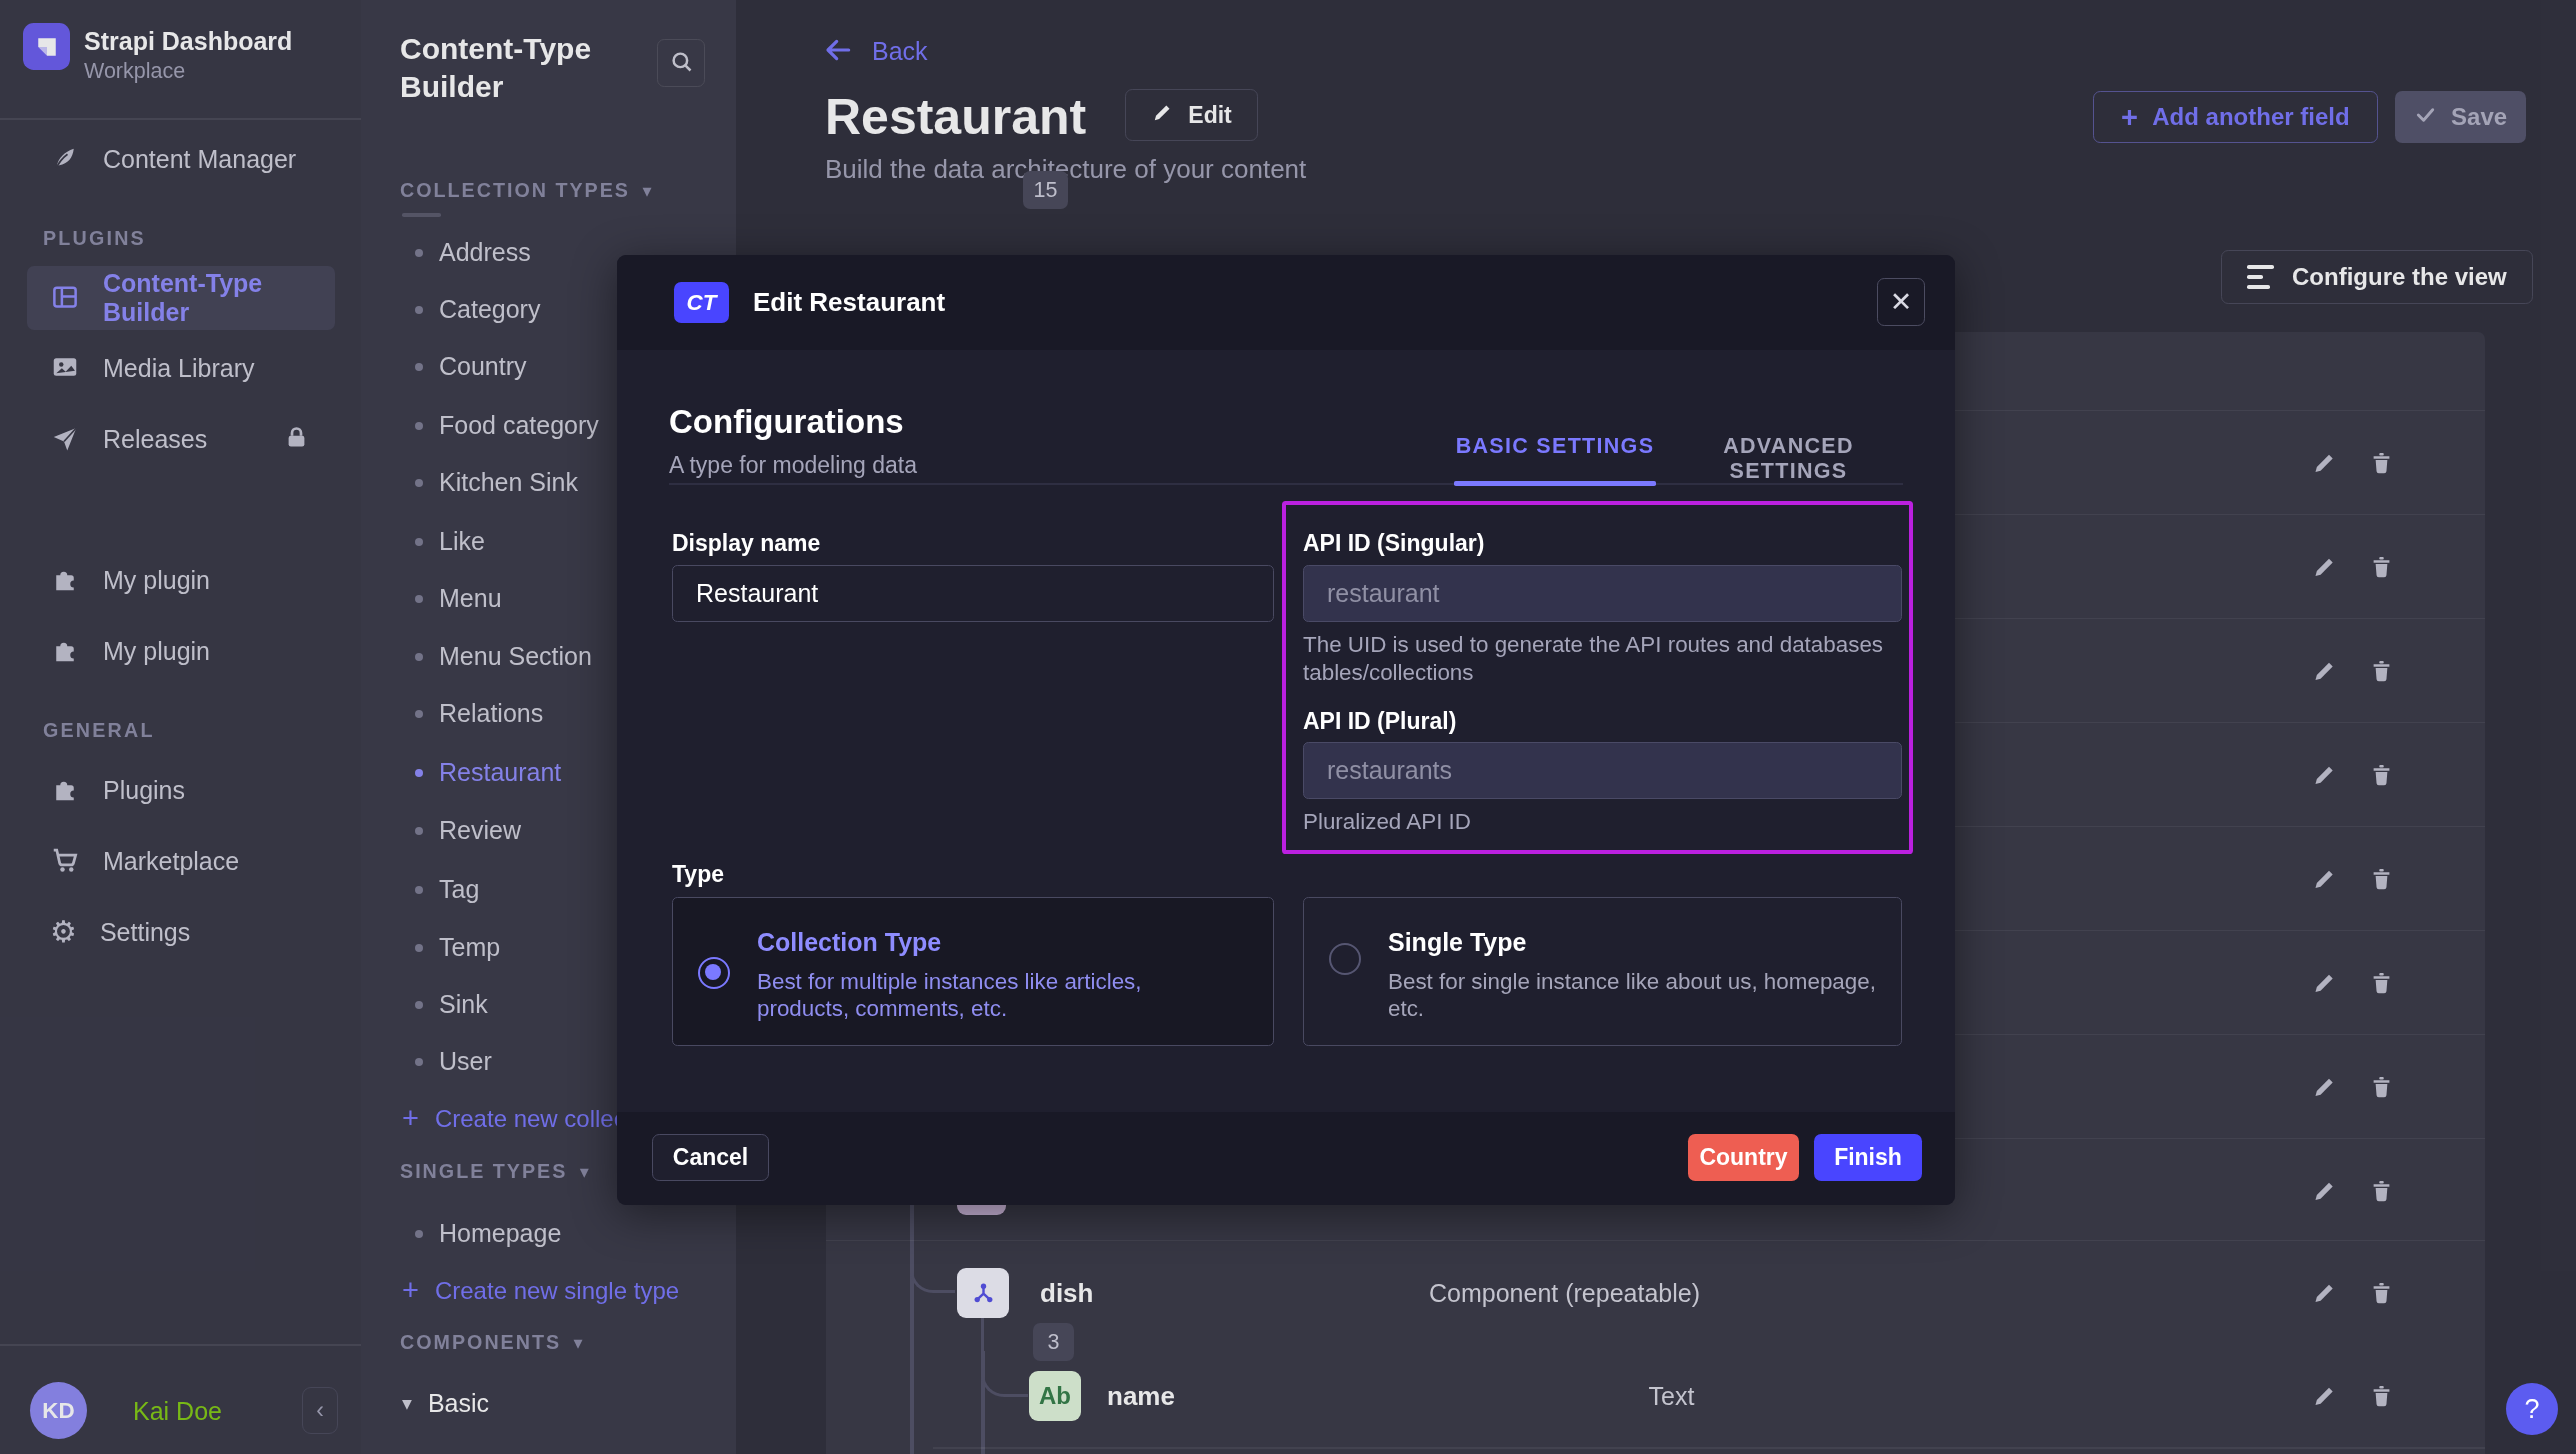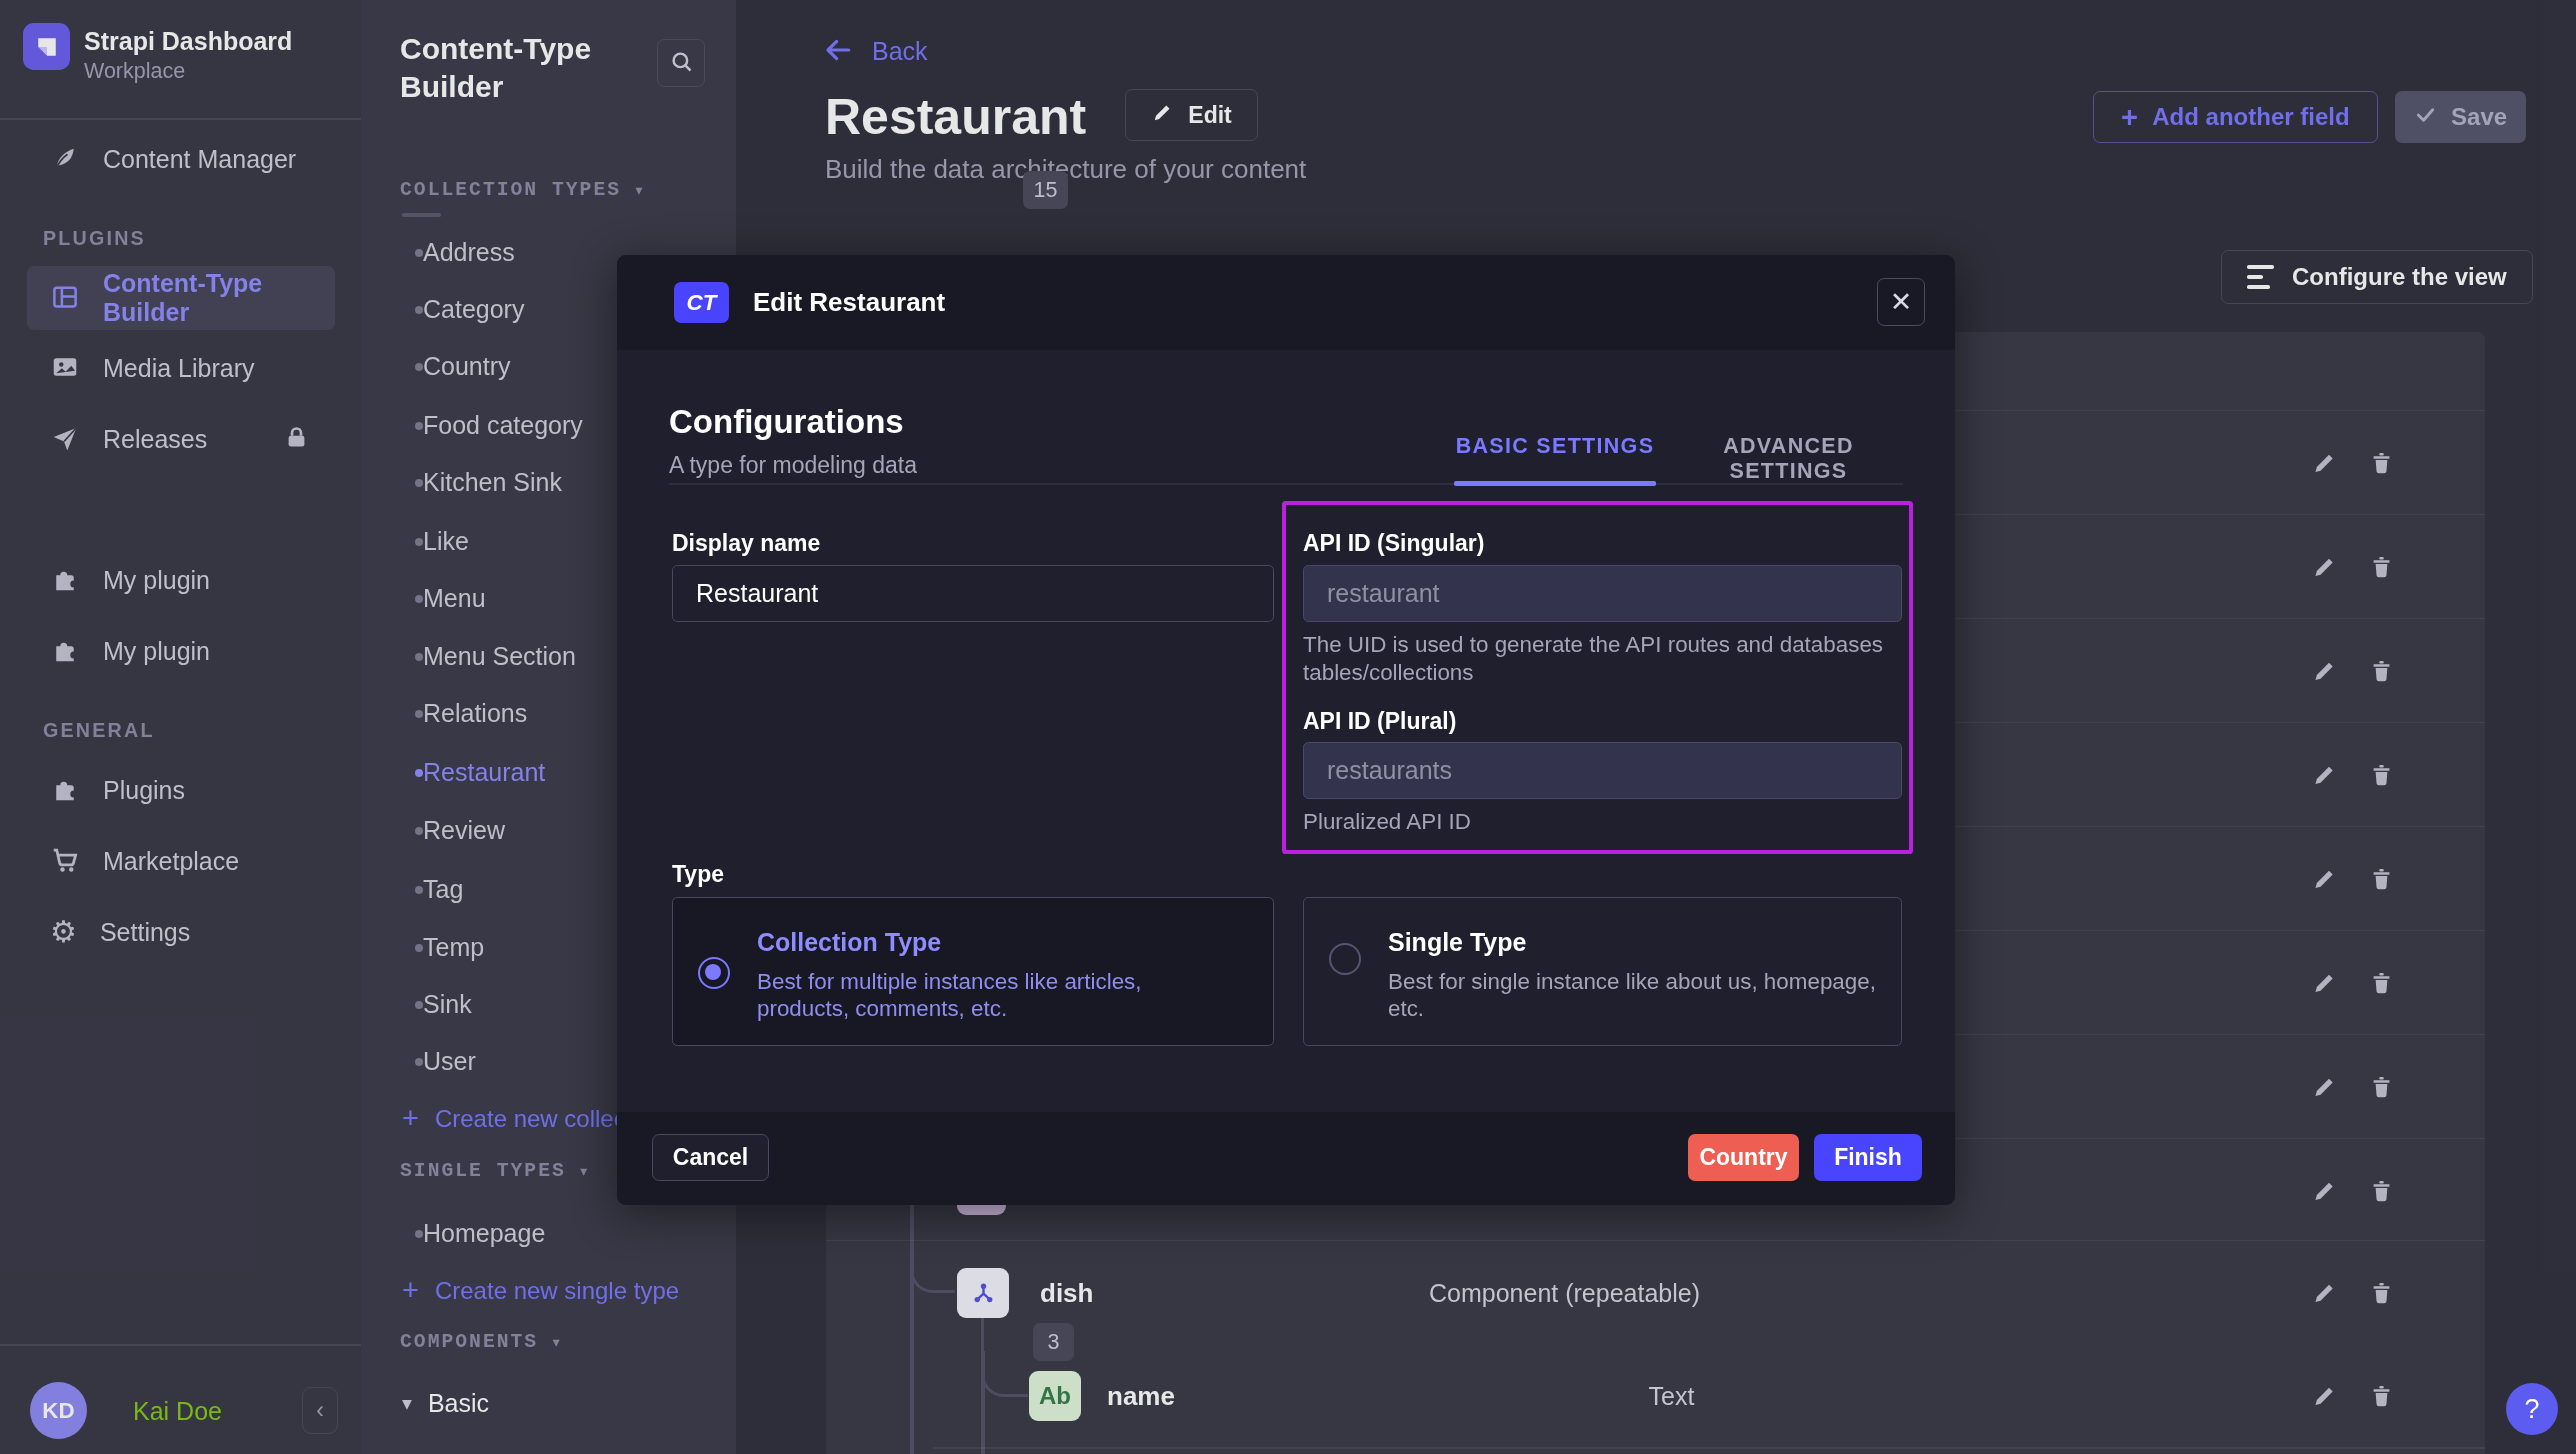--- a/index.html
+++ b/index.html
@@ -27,25 +27,25 @@
   .collapse-btn { position:absolute; left:302px; width:36px; height:47px; border:1.8px solid #4c4c5e; border-radius:9px;
     background:transparent; color:#a5a5ba; font-size:23px; display:flex; align-items:center; justify-content:center; cursor:pointer; }
 
   
   .builder-sb { position:absolute; left:361px; top:0; width:375px; height:1454px; background:#3d3d4b; z-index:4; }
   .builder-title { position:absolute; left:39px; top:30px; width:259px; font-size:30px; line-height:38px; font-weight:700; color:#fff; }
   .search-btn { position:absolute; left:296px; top:39px; width:48px; height:48px; border:1.8px solid #52525f; border-radius:7.2px;
     background:transparent; display:flex; align-items:center; justify-content:center; cursor:pointer; }
   .title-rule { position:absolute; left:41px; top:213px; width:39px; height:3.6px; background:#5c5c6e; border-radius:1.8px; }
   .sb-sec { position:absolute; left:39px; font-size:19.7px; font-weight:700; letter-spacing:2px; color:#8e8ea9;
-    display:flex; align-items:center; gap:12.5px; cursor:pointer;font-family:Liberation Mono, monospace; }
+    display:flex; align-items:center; gap:12.5px; cursor:pointer; }
   .sb-sec .caret { font-size:18px; color:#8e8ea9; }
   .count-badge { position:absolute; border-radius:7.2px; background:#4c4c5e; color:#d2d2df; font-size:21.5px;
     display:flex; align-items:center; justify-content:center; }
-  .ct-item { position:absolute; left:54px; display:flex; align-items:center; cursor:pointer; }
+  .ct-item { position:absolute; left:54px; display:flex; align-items:center; gap:16px; cursor:pointer; }
   .ct-item .dot { width:8px; height:8px; border-radius:50%; background:#7e7e95; }
   .ct-item .txt { font-size:25px; color:#d3d3de; }
   .ct-item.active .dot { background:#918eff; }
   .ct-item.active .txt { color:#918eff; }
   .create-link { position:absolute; left:41px; display:flex; align-items:center; gap:16px; color:#7b79ff; cursor:pointer; white-space:nowrap; }
   .create-link .plus { font-size:29px; font-weight:400; }
   .create-link .txt { font-size:24px; }
   .comp-group { position:absolute; left:41px; display:flex; align-items:center; gap:16px; cursor:pointer; }
   .comp-group .caret { font-size:19.7px; color:#d3d3de; }
   .comp-group .txt { font-size:25px; color:#fff; }

